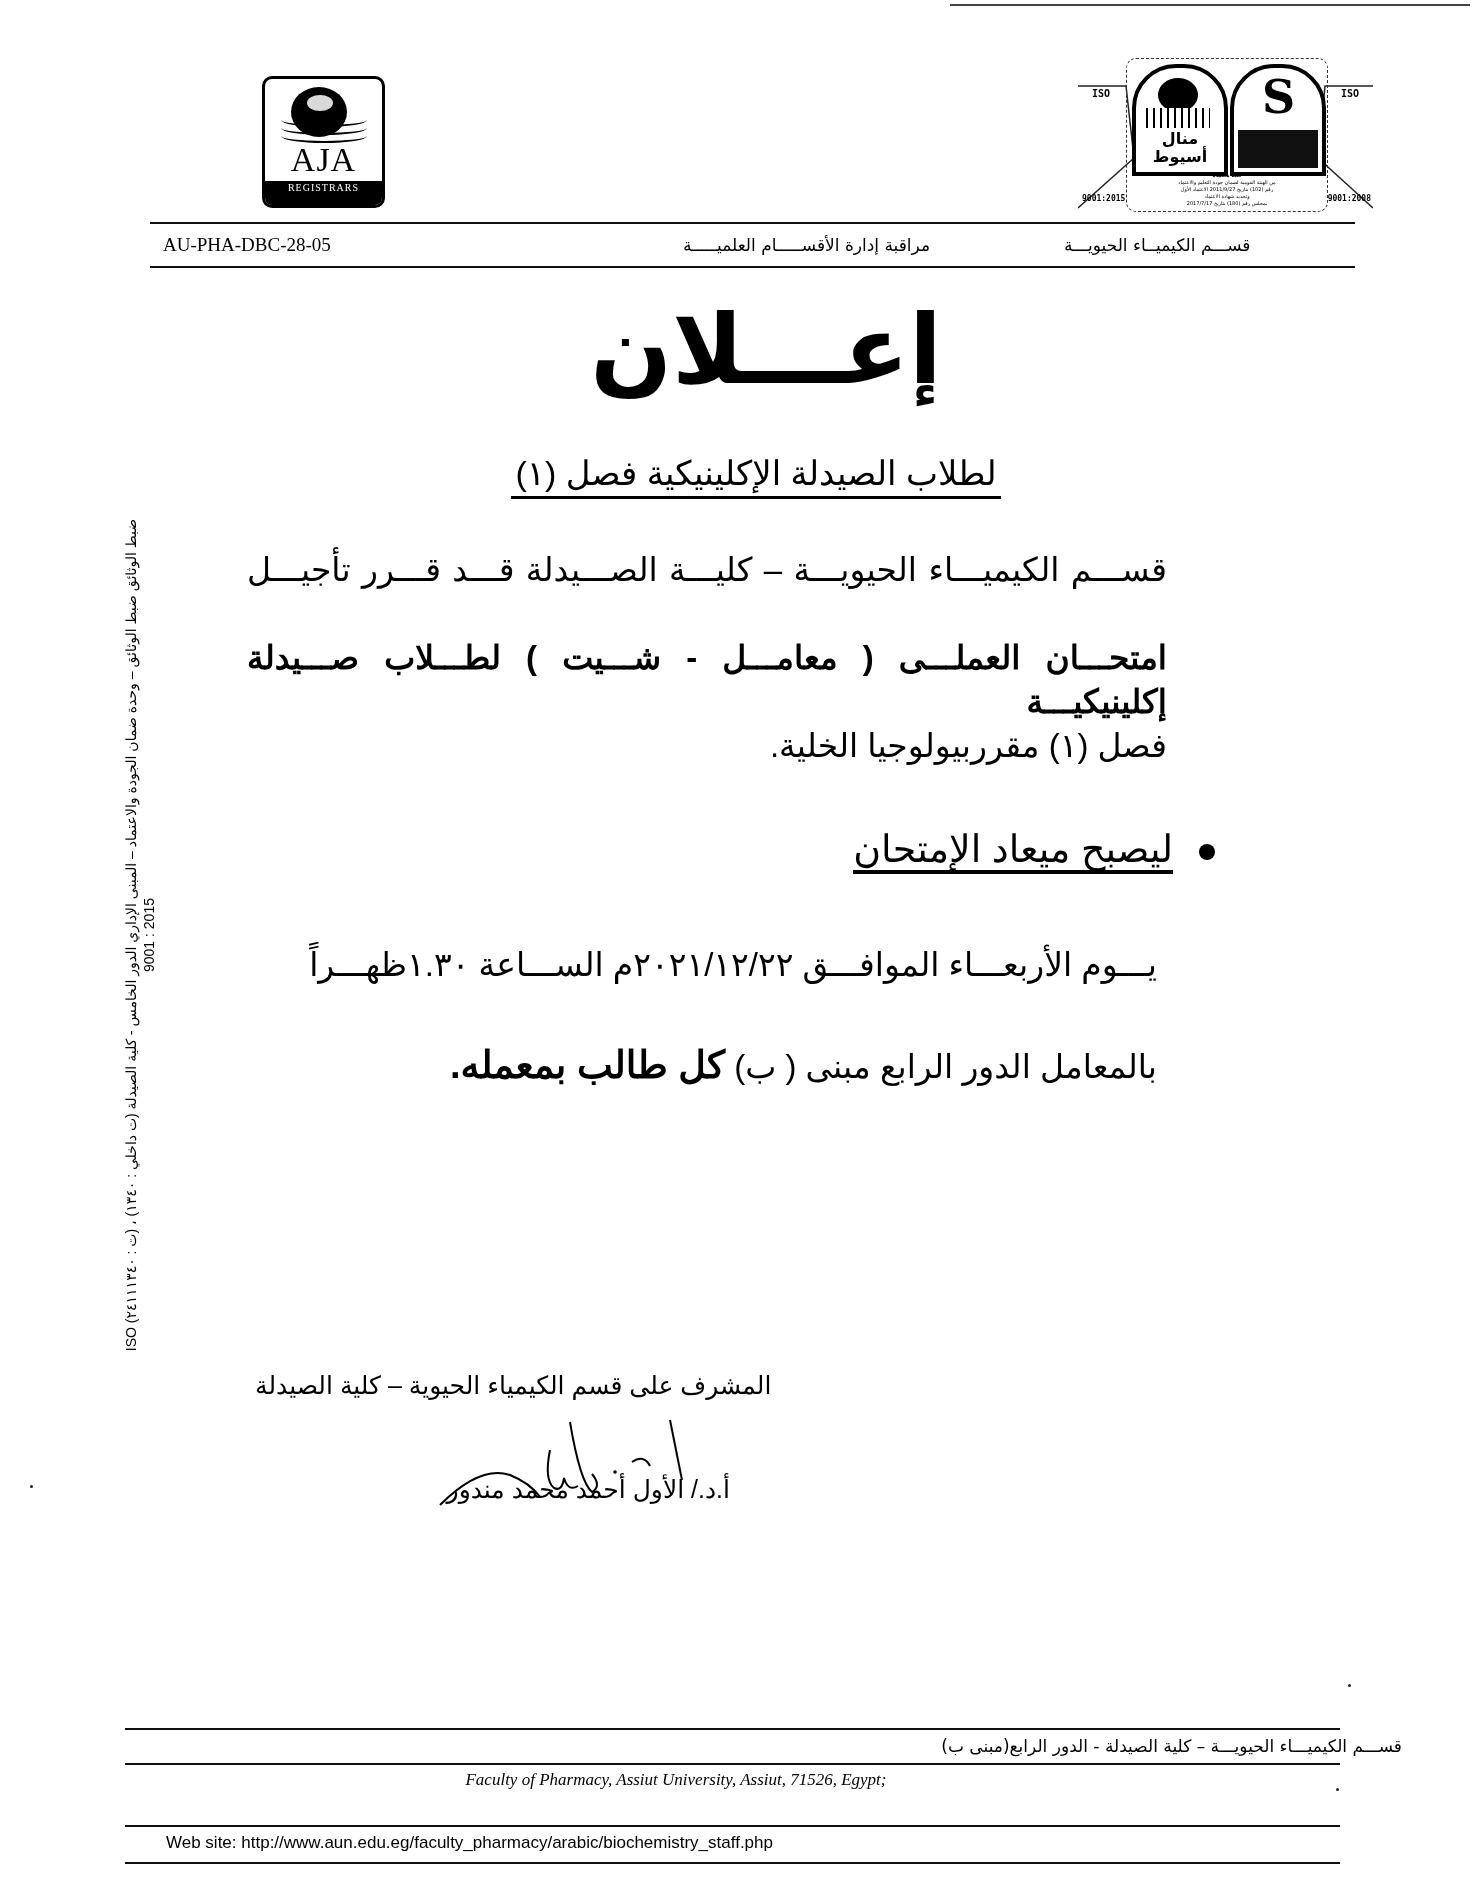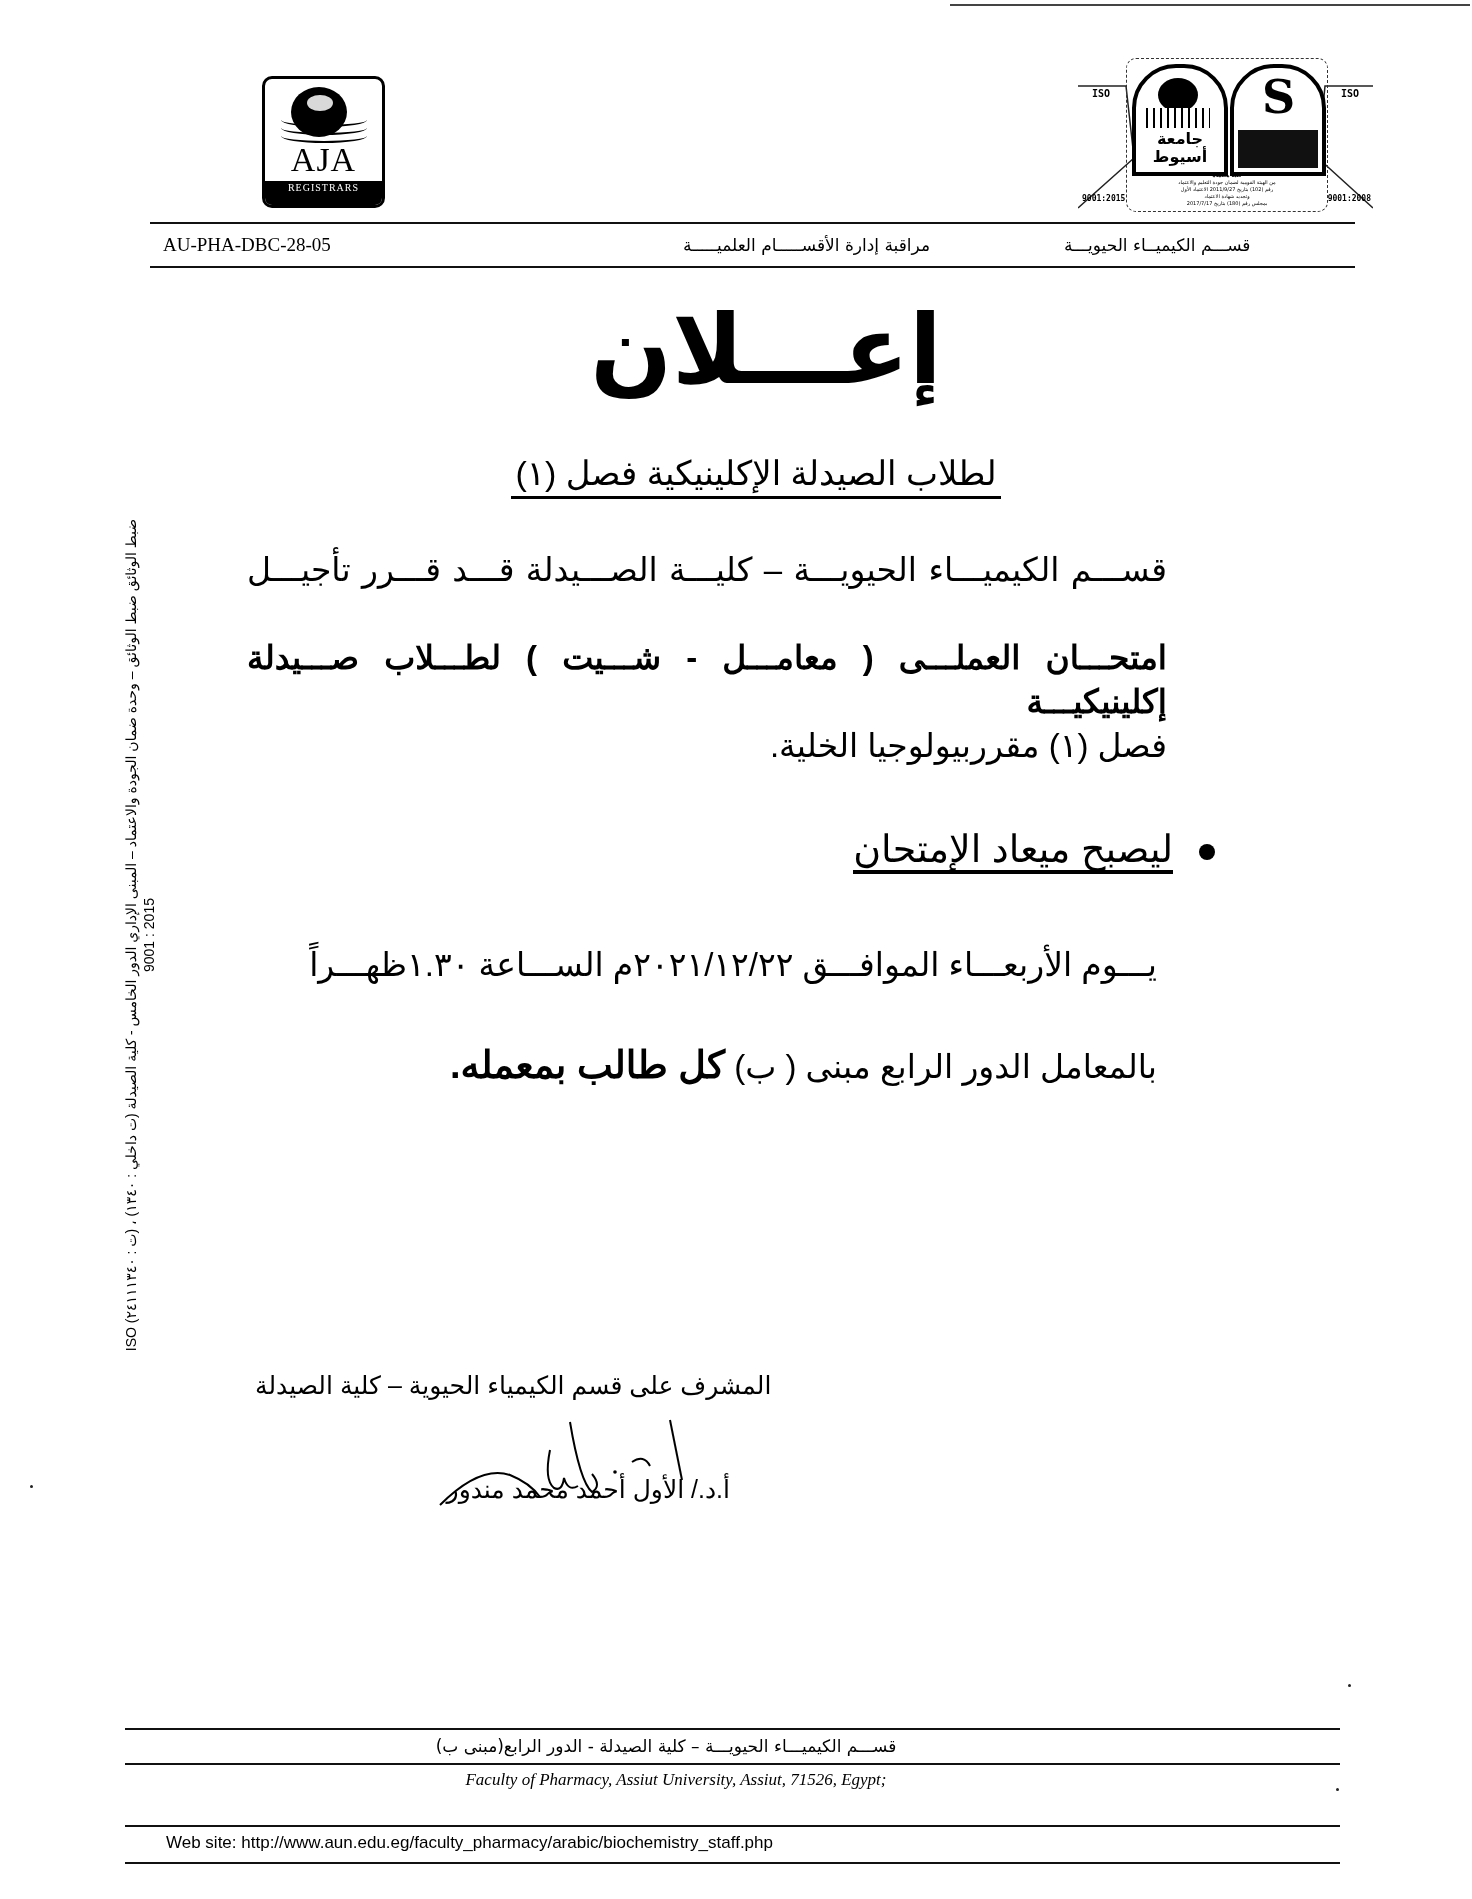--- a/index.html
+++ b/index.html
@@ -39,21 +39,21 @@
   .bullet-head{right:257px;top:822px;font-family:"Liberation Sans",sans-serif;font-weight:normal;font-size:38px;line-height:54px;}
   .bullet-head .lbl{border-bottom:4px solid #000;}
   .bullet-head .dot{display:inline-block;width:16px;height:16px;border-radius:50%;background:#000;margin-left:26px;vertical-align:middle;}
   .line{right:315px;font-family:"Liberation Sans",sans-serif;font-size:33px;line-height:46px;}
   .line b{font-size:38px;}
   .side{left:120px;top:430px;width:40px;height:1010px;}
   .side .inner{position:absolute;left:50%;top:50%;width:1010px;transform:translate(-50%,-50%) rotate(-90deg);text-align:center;font-family:"Liberation Sans",sans-serif;font-size:14px;line-height:18px;}
   .sig-title{left:255px;width:545px;top:1368px;text-align:left;font-family:"Liberation Sans",sans-serif;font-size:25px;line-height:34px;}
   .sig-scribble{left:400px;top:1410px;width:300px;height:100px;}
   .sig-name{left:330px;width:400px;top:1472px;text-align:right;font-family:"Liberation Sans",sans-serif;font-size:25px;line-height:34px;}
-  .foot-ar{left:0;right:0;top:1733px;text-align:center;font-family:"DejaVu Sans",sans-serif;font-size:17px;line-height:26px;}
+  .foot-ar{left:0;right:0;top:1733px;text-align:right;font-family:"DejaVu Sans",sans-serif;font-size:17px;line-height:26px;}
   .foot-ar span{display:inline-block;transform:translateX(-70px);}
   .foot-en{left:0;right:0;top:1767px;text-align:center;font-family:"Liberation Serif",serif;font-style:italic;font-size:17px;line-height:26px;}
   .foot-en span{display:inline-block;transform:translateX(-60px);}
   .foot-web{left:166px;top:1830px;font-family:"Liberation Sans",sans-serif;font-size:17px;line-height:26px;}
   .speck{position:absolute;width:3px;height:3px;background:#222;border-radius:50%;}
 </style>
 </head>
 <body>
 
 <div class="rule" style="left:950px;top:4px;width:520px;border-top:2px solid #444;"></div>
@@ -69,21 +69,21 @@
 
 <div class="abs uni">
   <svg class="abs" width="295" height="152" style="left:0;top:0;">
     <polyline points="0,28 48,28 56,100 0,150" fill="none" stroke="#222" stroke-width="1.5"></polyline>
     <polyline points="295,28 247,28 240,100 295,150" fill="none" stroke="#222" stroke-width="1.5"></polyline>
   </svg>
   <div class="frame"></div>
   <div class="arch a1">
     <div class="sun"></div>
     <div class="rays"></div>
-    <div class="name rtl">جامعة أسيوط</div>
+    <div class="name rtl">منال أسيوط</div>
   </div>
   <div class="arch a2">
     <div class="snake">S</div>
     <div class="city"></div>
   </div>
   <div class="iso" style="left:14px;">ISO</div>
   <div class="iso" style="right:14px;">ISO</div>
   <div class="cap rtl">
     <div style="font-weight:bold;">كلية معتمدة</div>
     <div>من الهيئة القومية لضمان جودة التعليم والاعتماد</div>

